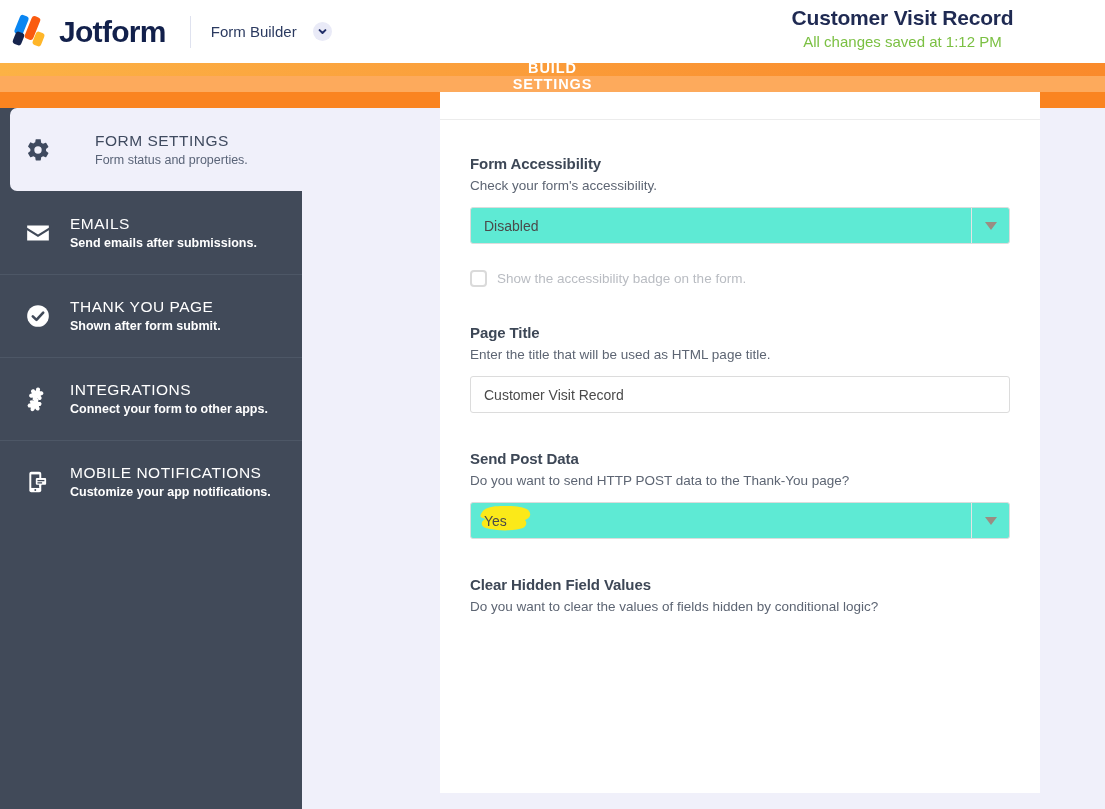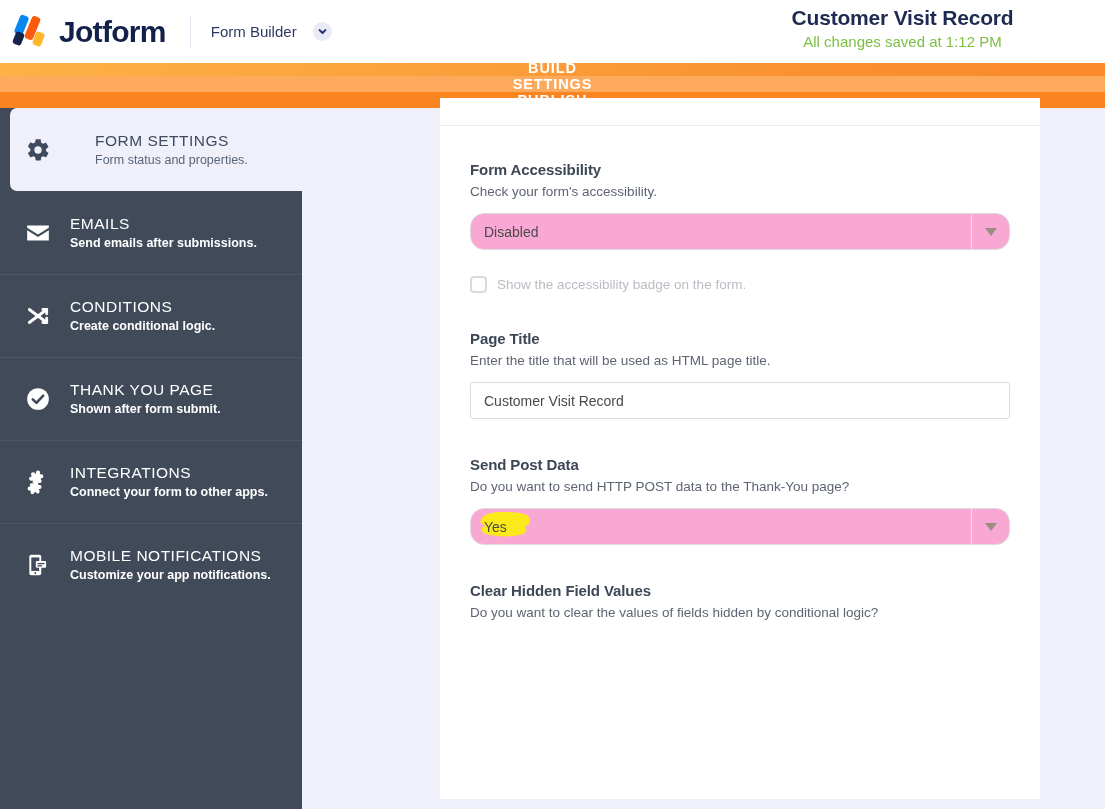--- a/index.html
+++ b/index.html
@@ -202,21 +202,21 @@
     font-weight: bold;
     margin-top: 3px;
     white-space: nowrap;
   }
   .side-item.active .side-title { color: #3f4a5f; }
   .side-item.active .side-desc { color: #5a6478; font-weight: normal; }
 
   
   .content-wrap {
     position: absolute;
-    top: 98px;
+    top: 92px;
     left: 440px;
     width: 600px;
     height: 701px;
     background: #ffffff;
   }
   .content-topstrip {
     height: 28px;
     border-bottom: 1px solid #ececec;
   }
   .content-body {
@@ -239,22 +239,22 @@
 
   .field-row {
     margin-top: 14px;
     position: relative;
   }
 
   .select-box {
     position: relative;
     height: 37px;
     border: 1px solid #dcdcdc;
-    border-radius: 14px;
-    background: #f9a8d4;
+    border-radius: 3px;
+    background: #5eead4;
     display: flex;
     align-items: center;
     cursor: pointer;
   }
   .select-value {
     font-size: 14px;
     color: #4a4a4a;
     padding-left: 13px;
     position: relative;
     z-index: 2;
@@ -379,34 +379,20 @@
           <path d="M2 5h20v2.1l-10 6.3-10-6.3z"></path>
           <path d="M2 9.4 12 15.6 22 9.4V19H2z"></path>
         </svg>
       </span>
       <span class="side-text">
         <span class="side-title">EMAILS</span>
         <span class="side-desc">Send emails after submissions.</span>
       </span>
     </div>
 
-    <div class="side-item">
-      <span class="side-icon">
-        <svg width="26" height="26" viewBox="0 0 24 24" stroke="#ffffff" stroke-width="2.6" fill="none" stroke-linecap="round">
-          <path d="M4 6 L20 18"></path>
-          <path d="M4 18 L20 6"></path>
-          <path d="M20 6 L20 10 M20 6 L16.5 6"></path>
-          <path d="M20 18 L20 14 M20 18 L16.5 18"></path>
-        </svg>
-      </span>
-      <span class="side-text">
-        <span class="side-title">CONDITIONS</span>
-        <span class="side-desc">Create conditional logic.</span>
-      </span>
-    </div>
 
     <div class="side-item">
       <span class="side-icon">
         <svg width="26" height="26" viewBox="0 0 24 24">
           <circle cx="12" cy="12" r="10" fill="#ffffff"></circle>
           <path d="M7.2 12.3 L10.6 15.6 L16.8 8.9" stroke="#414a59" stroke-width="2.4" fill="none" stroke-linecap="round" stroke-linejoin="round"></path>
         </svg>
       </span>
       <span class="side-text">
         <span class="side-title">THANK YOU PAGE</span>

